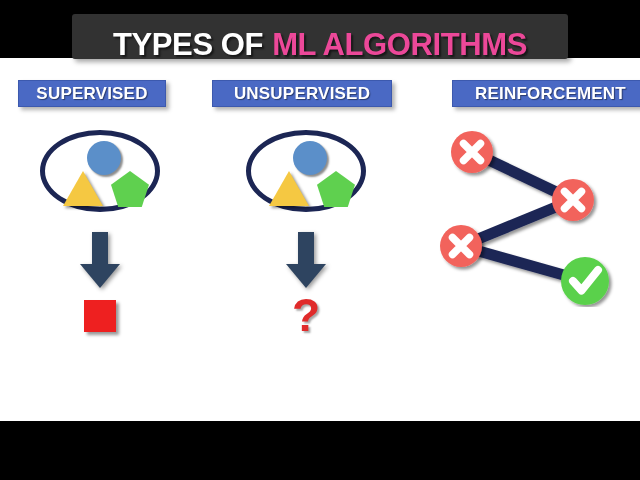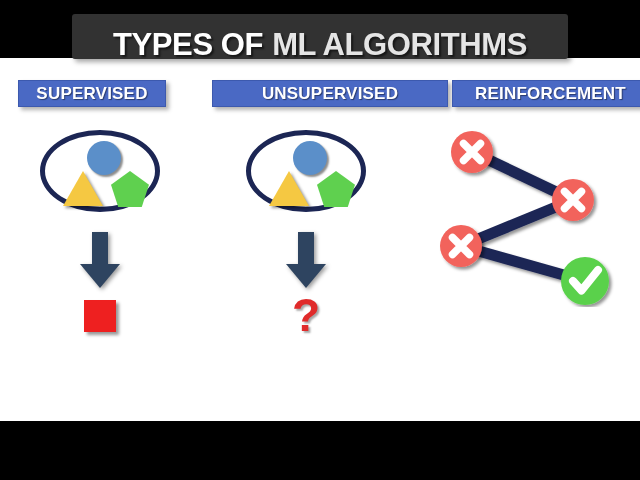--- a/index.html
+++ b/index.html
@@ -45,21 +45,21 @@
     white-space: nowrap;
   }
   #title-banner .t {
     font-size: 31px;
     font-weight: bold;
     letter-spacing: -0.4px;
     text-shadow: 2px 2px 2px rgba(0,0,0,0.55);
     margin-top: 16px;
   }
   .t-white { color: #ffffff; }
-  .t-yellow { color: #e5e5e5; text-align: right; }
+  .t-yellow { color: #ec4899; text-align: right; }
   .t-gap { display: inline-block; width: 9px; }
 
   
   .cat-label {
     position: absolute;
     height: 27px;
     background: #4a69c4;
     display: flex;
     align-items: center;
     justify-content: center;
@@ -69,21 +69,21 @@
   }
   .cat-label span {
     color: #ffffff;
     font-size: 17px;
     font-weight: bold;
     letter-spacing: 0.2px;
     text-shadow: 1px 1px 1px rgba(0,0,0,0.45);
     white-space: nowrap;
   }
   #cat-supervised   { left: 18px;  top: 80px; width: 148px; }
-  #cat-unsupervised { left: 212px; top: 80px; width: 236px; }
+  #cat-unsupervised { left: 212px; top: 80px; width: 180px; }
   #cat-reinforcement{ left: 420px; top: 80px; width: 197px; margin-left: 32px; }
 
   
   .column { position: absolute; }
 
   
   .blob {
     position: absolute;
     width: 120px;
     height: 82px;

